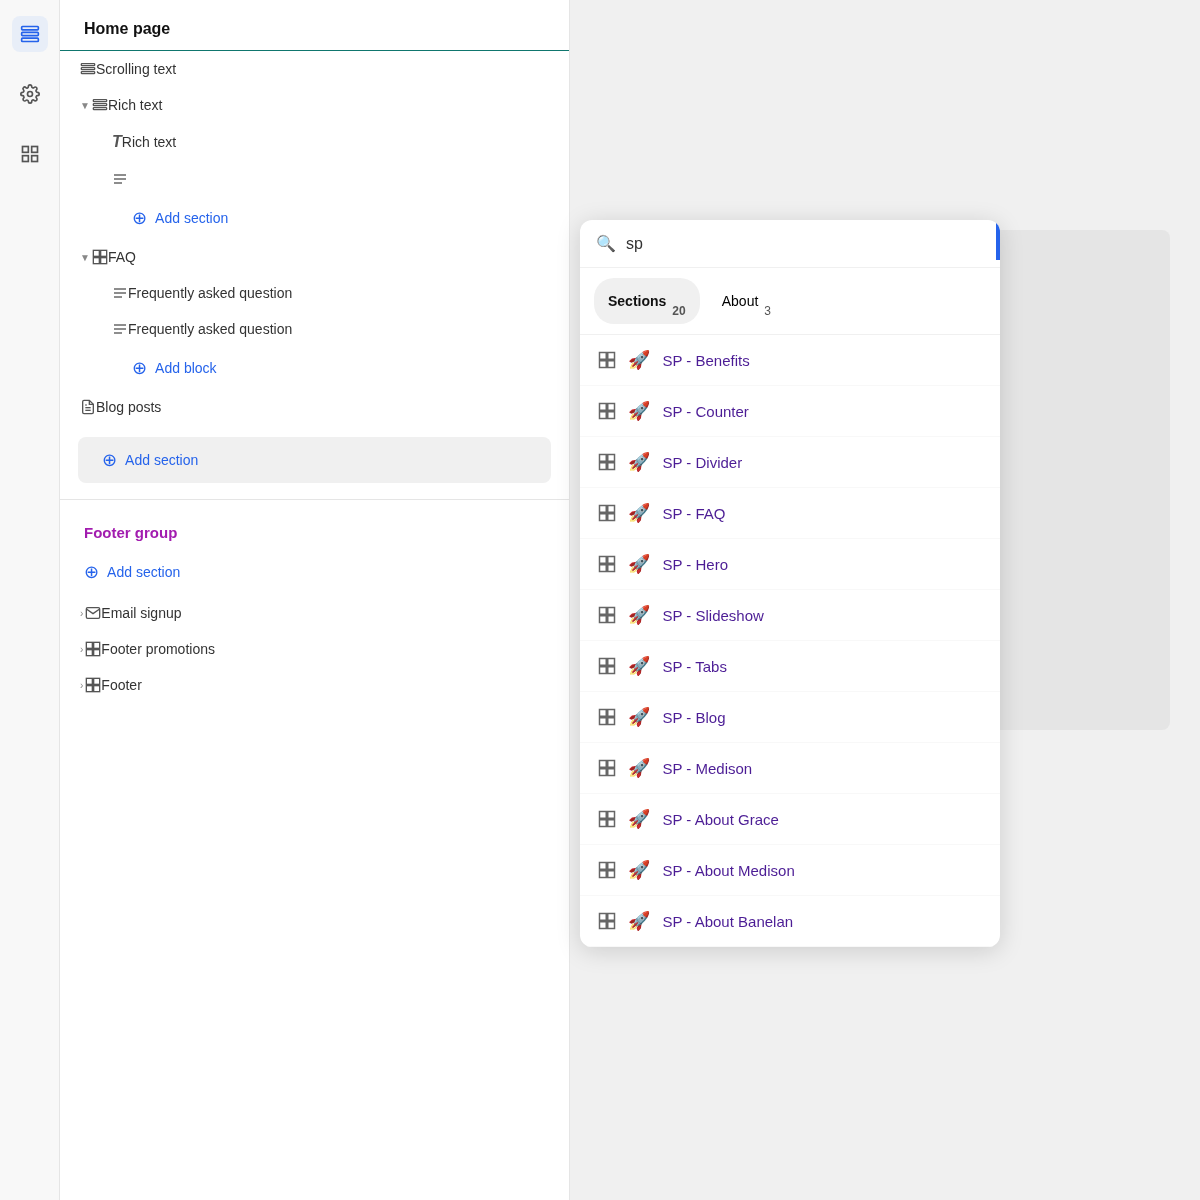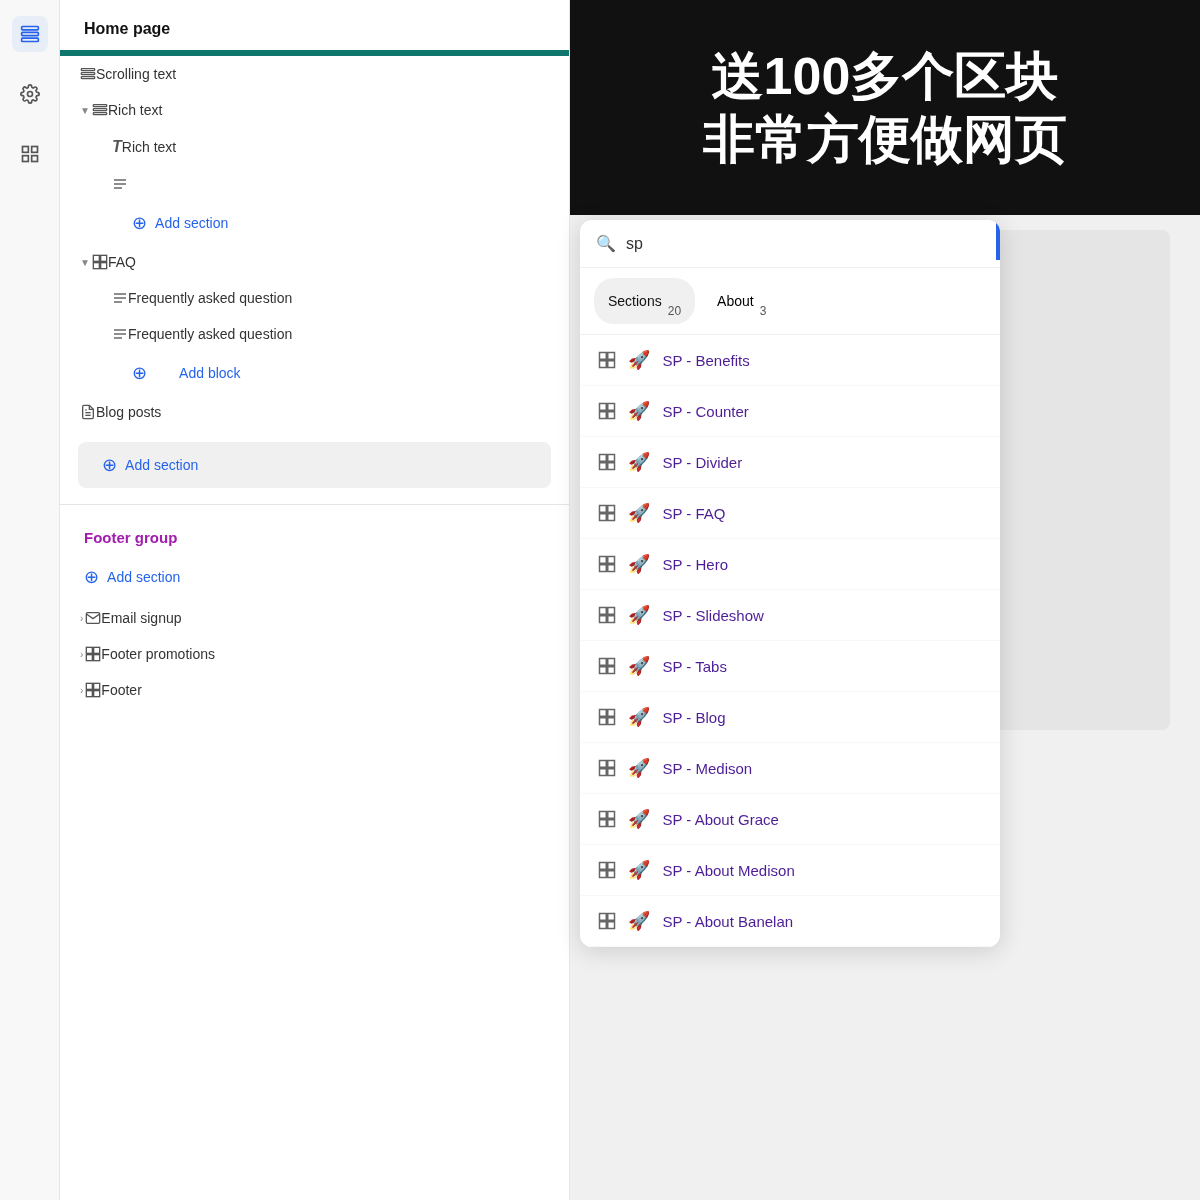--- a/index.html
+++ b/index.html
@@ -61,21 +61,21 @@
       border-right: 1px solid #e5e5e5;
       overflow-y: auto;
       flex-shrink: 0;
     }
 
     .left-panel-header {
       padding: 20px 24px 12px;
       font-weight: 700;
       font-size: 16px;
       color: #111;
-      border-bottom: 6px solid #0f766e;
+      border-bottom: 1px solid #0f766e;
     }
 
     .section-item {
       display: flex;
       align-items: center;
       padding: 10px 20px;
       font-size: 14px;
       color: #333;
       gap: 0;
       cursor: pointer;
@@ -240,21 +240,21 @@
       padding: 6px 14px;
       border-radius: 20px;
       font-size: 14px;
       cursor: pointer;
       border: none;
       background: transparent;
     }
 
     .tab-btn.active {
       background: #f0f0f0;
-      font-weight: 400;
+      font-weight: 700;
       color: #111;
     }
 
     .tab-btn .badge {
       font-size: 12px;
       color: #555;
       margin-top: 20px;
     }
 
     .results-list {
@@ -427,21 +427,21 @@
           <line x1="3" y1="6" x2="21" y2="6"></line>
           <line x1="3" y1="12" x2="21" y2="12"></line>
           <line x1="3" y1="18" x2="15" y2="18"></line>
         </svg>
       </span>
       <span class="item-label">Frequently asked question</span>
     </div>
 
     <div class="add-block-btn">
       <span style="font-size:18px; color:#2563eb;">⊕</span>
-      <span style="color:#2563eb;margin-left:24px;">Add block</span>
+      <span style="color:#2563eb;">Add block</span>
     </div>
 
     <div class="section-item">
       <span class="item-icon">
         <svg width="16" height="16" viewBox="0 0 24 24" fill="none" stroke="currentColor" stroke-width="2">
           <path d="M14 2H6a2 2 0 0 0-2 2v16a2 2 0 0 0 2 2h12a2 2 0 0 0 2-2V8z"></path>
           <polyline points="14 2 14 8 20 8"></polyline>
           <line x1="16" y1="13" x2="8" y2="13"></line>
           <line x1="16" y1="17" x2="8" y2="17"></line>
           <polyline points="10 9 9 9 8 9"></polyline>
@@ -499,24 +499,20 @@
           <rect x="2" y="13" width="9" height="9"></rect>
           <rect x="13" y="13" width="9" height="9"></rect>
         </svg>
       </span>
       <span class="item-label">Footer</span>
     </div>
   </div>
 
   <div class="right-area">
 
-    <div class="banner-overlay">
-      <div class="banner-text-1">送100多个区块</div>
-      <div class="banner-text-2">非常方便做网页</div>
-    </div>
 
     <div class="search-dropdown">
       <div class="blue-accent"></div>
 
       <div class="search-bar">
         <span class="search-icon">🔍</span>
         <input type="text" value="sp" placeholder="Search" style="">
       </div>
 
       <div class="tab-bar">

